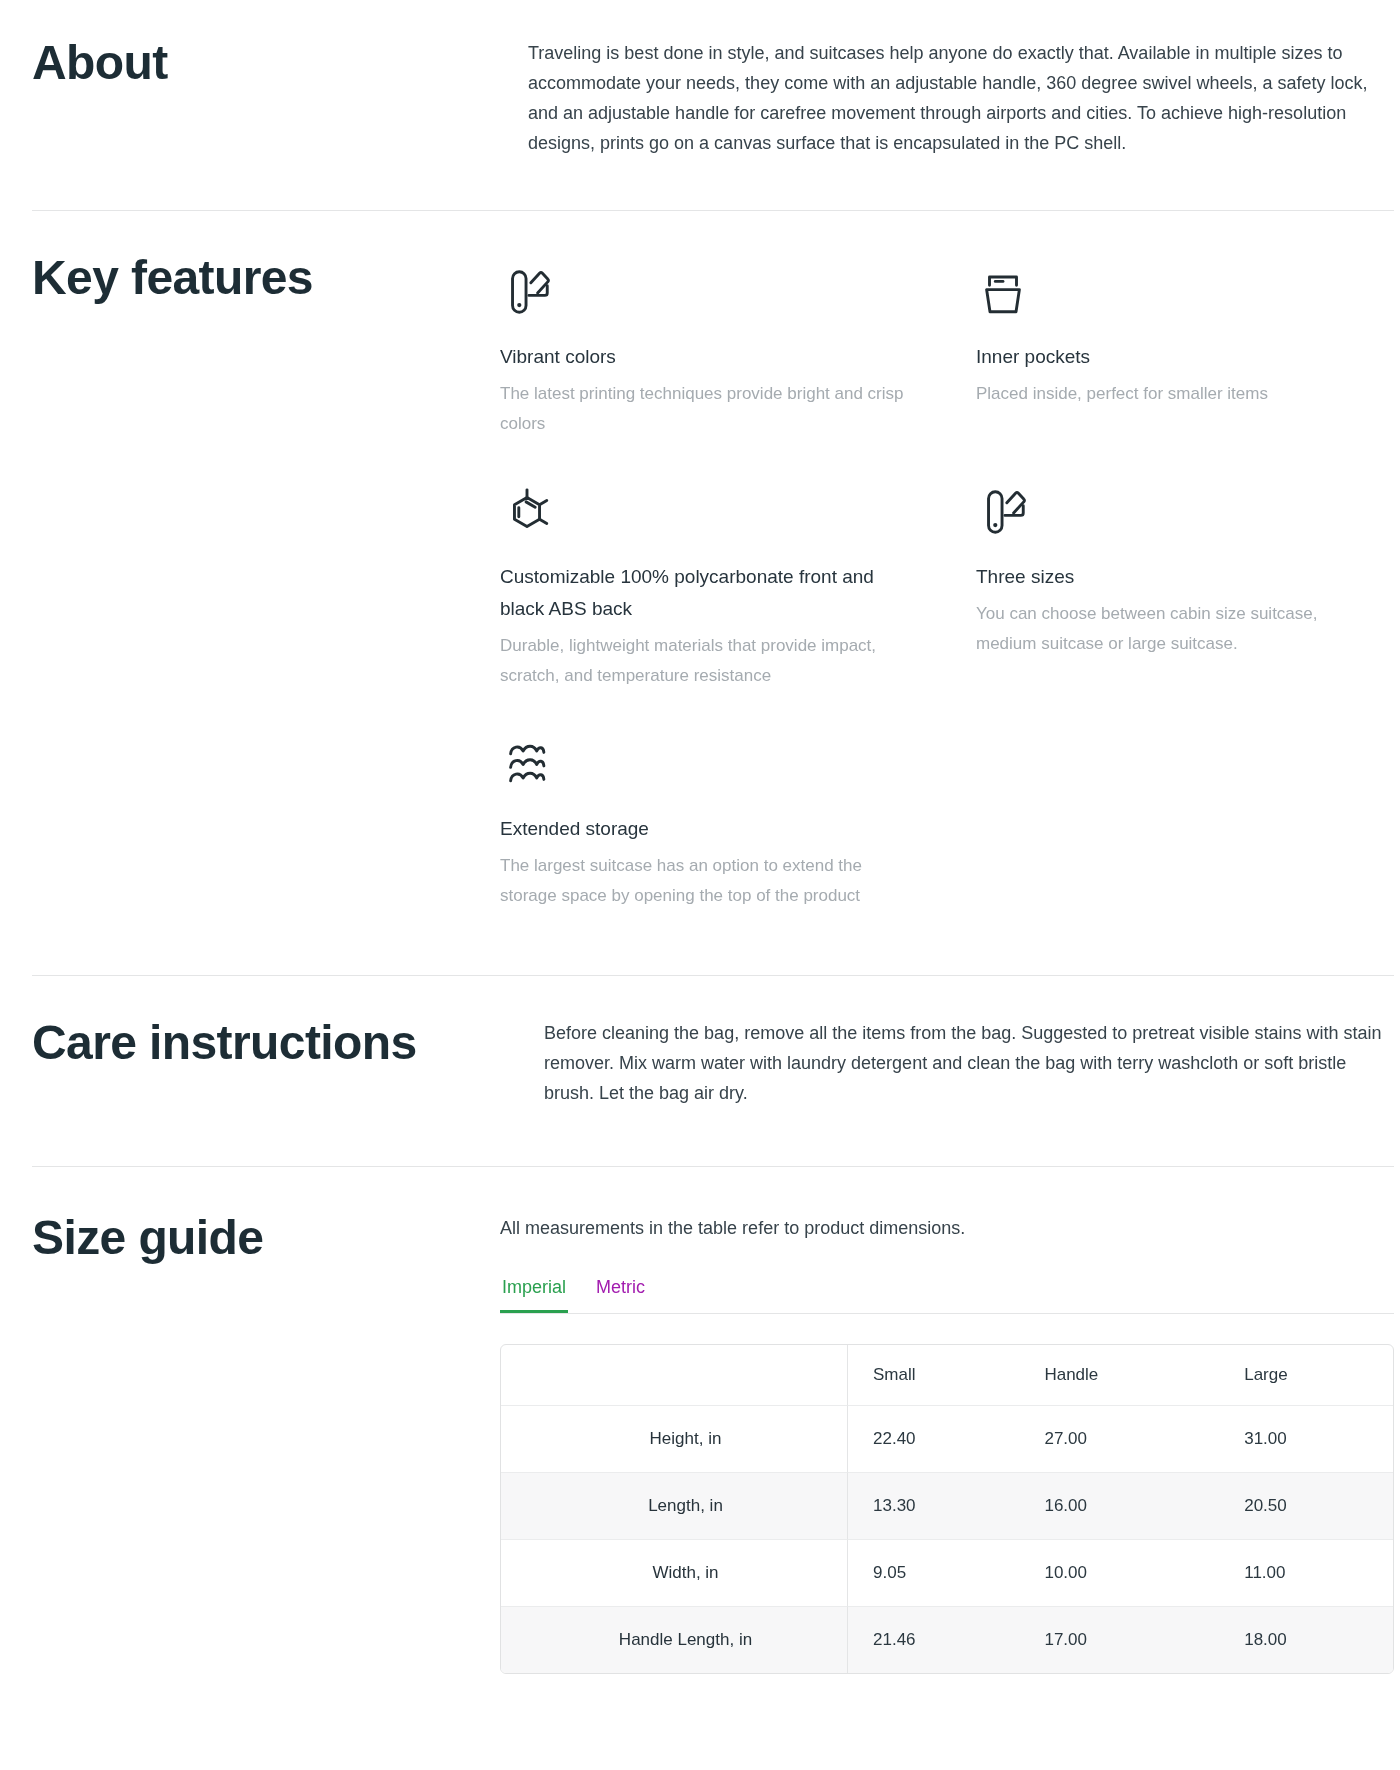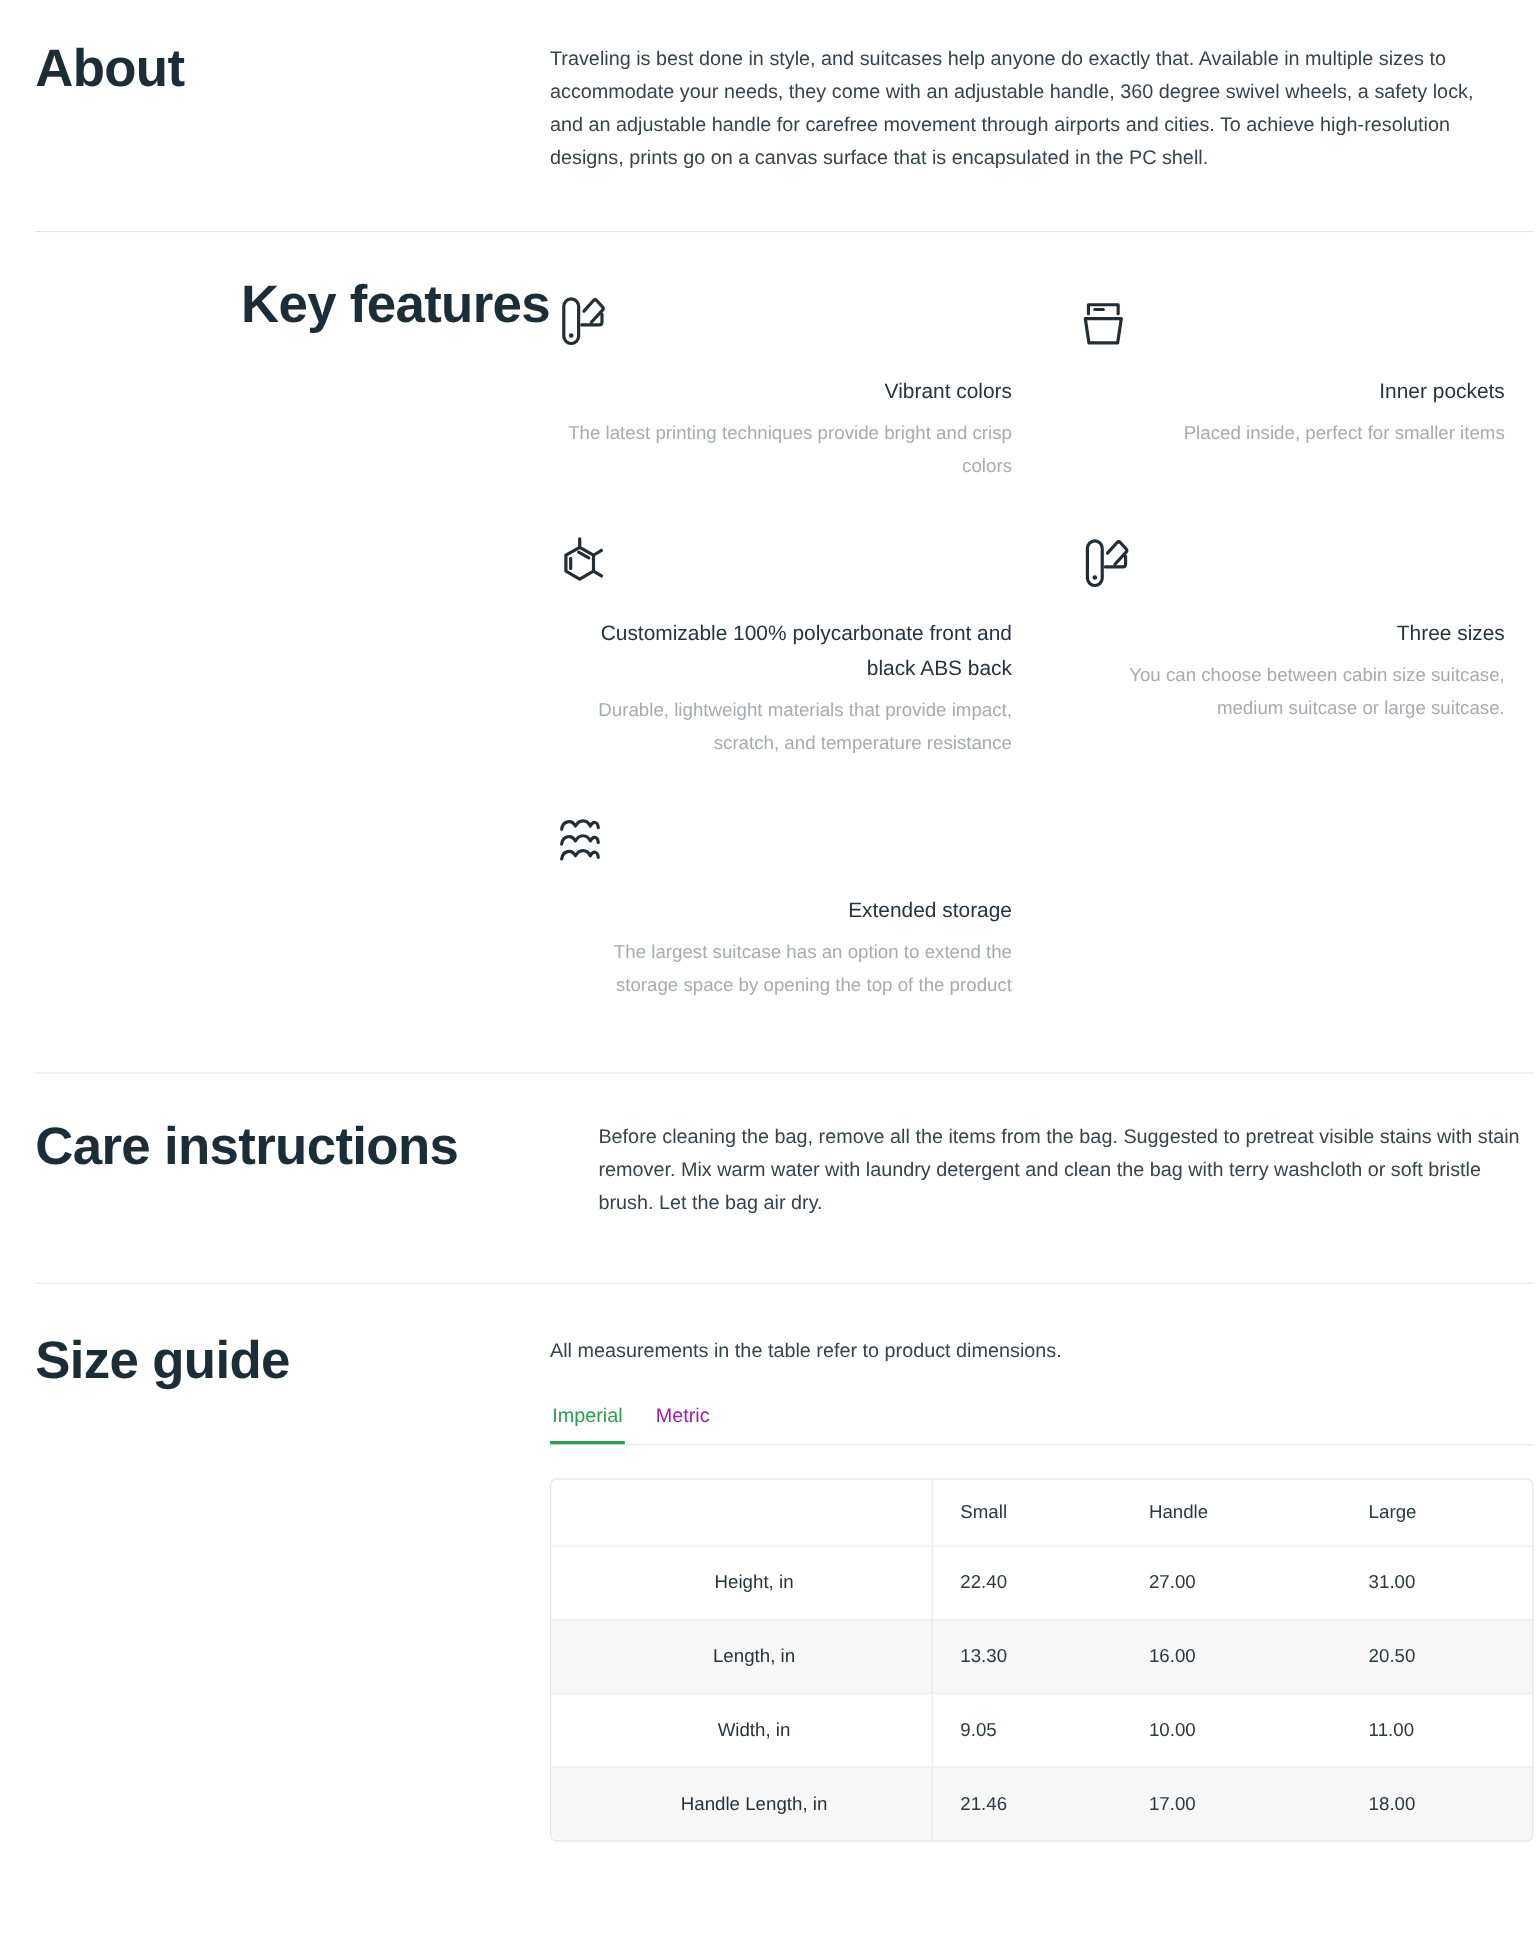--- a/index.html
+++ b/index.html
@@ -29,23 +29,23 @@
   }
   .section-title{
     font-size:48px;font-weight:700;color:var(--heading);
     letter-spacing:-0.6px;line-height:1.12;margin:0;
   }
   .body-text{
     font-size:18px;line-height:30px;color:var(--body);
     margin:2px 0 0;max-width:862px;
   }
   
-  .sec-about{padding-top:36px;padding-bottom:52px;}
-  
-  .sec-features{padding-top:40px;padding-bottom:64px;text-align:right;}
+  .sec-about{padding-top:36px;padding-bottom:52px;gap:28px;}
+  
+  .sec-features{padding-top:40px;padding-bottom:64px;}
   .features-grid{
     display:grid;grid-template-columns:420px 392px;
     column-gap:56px;row-gap:46px;margin-top:14px;
   }
   .feature .icon{display:block;width:54px;height:54px;color:var(--icon);margin-bottom:22px;}
   .feature-title{
     font-size:19px;font-weight:500;color:#27343d;
     line-height:32px;margin:0 0 6px;
   }
   .feature-desc{

